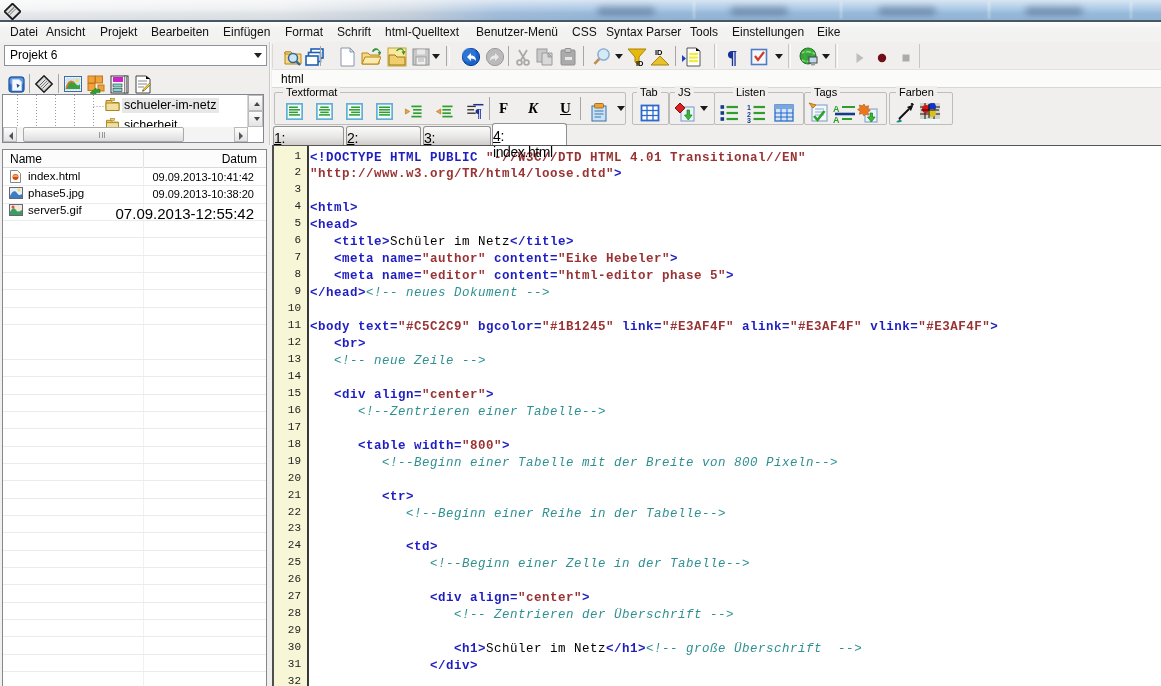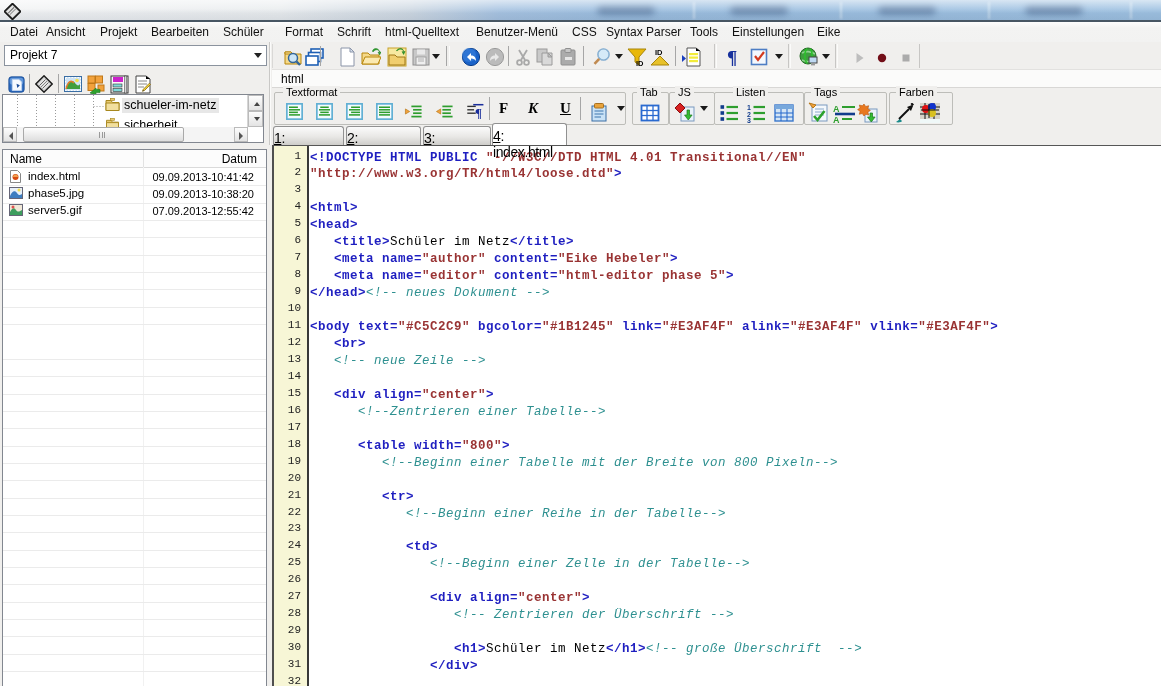--- a/index.html
+++ b/index.html
@@ -71,35 +71,35 @@
       <line x1="4" y1="9.5" x2="9.5" y2="4" stroke="#777" stroke-width="1"></line>
       <line x1="5.5" y1="11" x2="11" y2="5.5" stroke="#999" stroke-width="1"></line>
     </svg>
     <div id="titlebot"></div>
   </div>
   <div id="menu" class="abs">
     <span style="left:10px">Datei</span>
       <span style="left:46px">Ansicht</span>
       <span style="left:100px">Projekt</span>
     <span style="left:151px">Bearbeiten</span>
-      <span style="left:223px">Schüler</span>
+      <span style="left:223px">Einfügen</span>
       <span style="left:285px">Format</span>
     <span style="left:337px">Schrift</span>
       <span style="left:385px">html-Quelltext</span>
       <span style="left:476px">Benutzer-Menü</span>
     <span style="left:572px">CSS</span>
       <span style="left:606px">Syntax Parser</span>
       <span style="left:690px">Tools</span>
     <span style="left:732px">Einstellungen</span>
       <span style="left:817px">Eike</span>
   </div>
   <div id="tbarea" class="abs">
 
     <div class="combo">
-        <span class="ctext">Projekt 7</span>
+        <span class="ctext">Projekt 6</span>
         <span class="carr"></span>
       </div>
 
     <div class="vsep" style="left:269px;top:0;height:103px;background:#C9C8C6"></div>
     <div class="vsep" style="left:270px;top:0;height:103px;background:#FBFBFA"></div>
 
     <div class="abs" style="left:272px;top:27px;width:889px;height:17px;background:#FBFBFA;border-top:1px solid #E2E1DF;border-bottom:1px solid #D8D7D5;">
       <span style="position:absolute;left:9px;top:2px;font-size:12px;">html</span>
     </div>
     <div id="tb1icons">
@@ -571,21 +571,21 @@
       <circle cx="10" cy="3" r="1.5" fill="#F3E04A"></circle>
     </svg>
     <span style="position:absolute;left:25px;top:37px">phase5.jpg</span>
     <span style="position:absolute;right:12px;top:37.5px;font-size:11px">09.09.2013-10:38:20</span>
     <svg style="position:absolute;left:6px;top:54px;width:14px;height:12px" viewBox="0 0 14 12">
       <rect x="0.5" y="0.5" width="13" height="11" fill="#F0E8D8" stroke="#667"></rect>
       <path d="M1 8c2-4 4-5 6-2s4 1 6 0v5H1z" fill="#3E9E5E"></path>
       <circle cx="4" cy="3" r="1.5" fill="#E05050"></circle>
     </svg>
     <span style="position:absolute;left:25px;top:54px">server5.gif</span>
-    <span style="position:absolute;right:12px;top:54.5px;font-size:11px">07.09.2013-12:55:42</span>
+    <span style="position:absolute;right:12px;top:54.5px;font-size:15px">07.09.2013-12:55:42</span>
   </div>
   <div id="editor" class="abs">
     <div id="gutter"></div>
     <div id="nums">1<br>2<br>3<br>4<br>5<br>6<br>7<br>8<br>9<br>10<br>11<br>12<br>13<br>14<br>15<br>16<br>17<br>18<br>19<br>20<br>21<br>22<br>23<br>24<br>25<br>26<br>27<br>28<br>29<br>30<br>31<br>32</div>
     <div id="code"><span class="t">&lt;!DOCTYPE HTML PUBLIC </span><span class="s">"-//W3C//DTD HTML 4.01 Transitional//EN"</span>
 <span class="s">"http://www.w3.org/TR/html4/loose.dtd"</span><span class="t">&gt;</span>
 
 <span class="t">&lt;html&gt;</span>
 <span class="t">&lt;head&gt;</span>
    <span class="t">&lt;title&gt;</span>Schüler im Netz<span class="t">&lt;/title&gt;</span>

